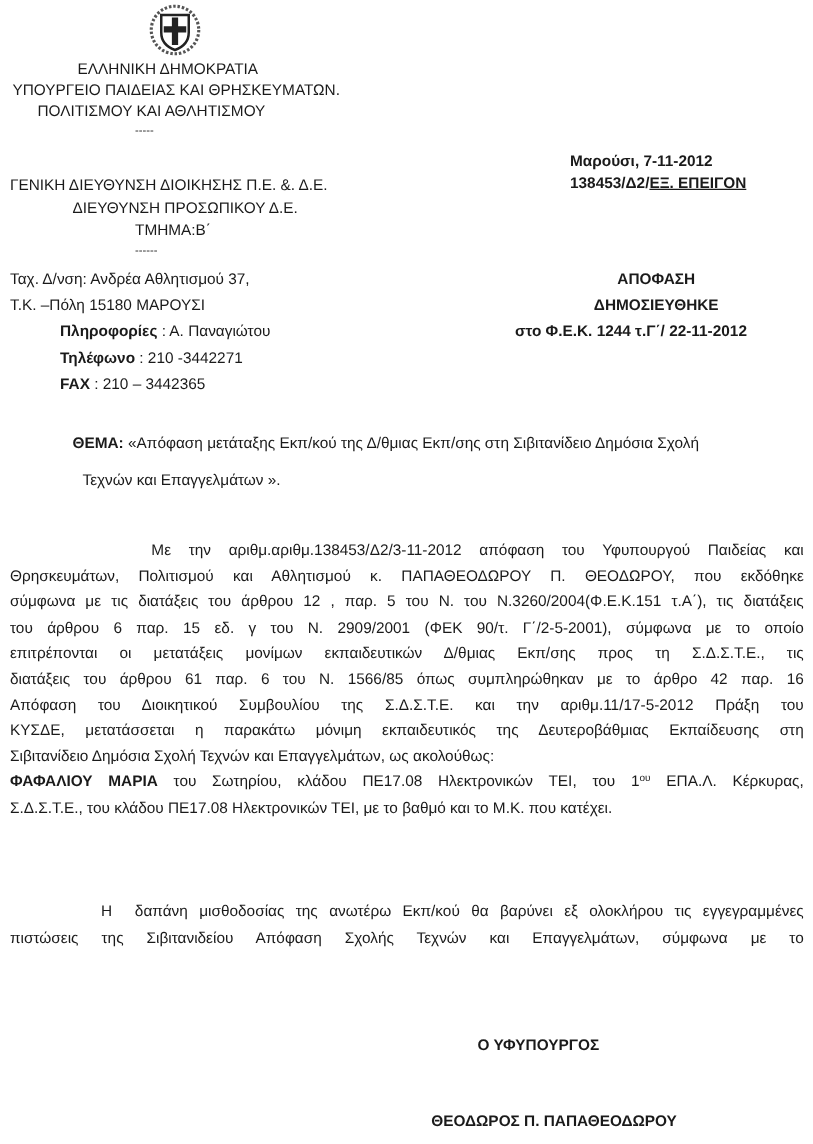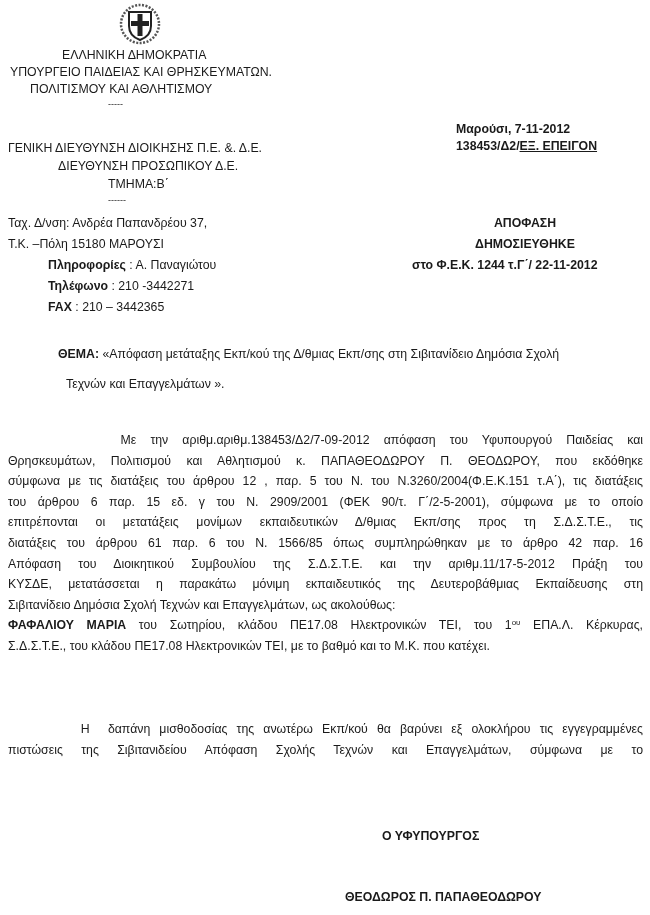--- a/index.html
+++ b/index.html
@@ -37,31 +37,31 @@
 <div class="abs" style="left:108px; top:177px;">ΤΜΗΜΑ:Β΄</div>
 <div class="abs" style="left:108px; top:195px; font-size:9px;">------</div>
 
 <div class="abs b" style="left:416px; top:122px;">Μαρούσι,  7-11-2012</div>
 <div class="abs b" style="left:416px; top:139px;"><span>138453/Δ2/</span><span class="u">ΕΞ. ΕΠΕΙΓΟΝ</span></div>
 
 <div class="abs b c" style="left:380px; top:216px; width:210px;">ΑΠΟΦΑΣΗ</div>
 <div class="abs b c" style="left:380px; top:237px; width:210px;">ΔΗΜΟΣΙΕΥΘΗΚΕ</div>
 <div class="abs b" style="left:372px; top:258px;">στο Φ.Ε.Κ. 1244 τ.Γ΄/ 22-11-2012</div>
 
-<div class="abs" style="left:8px; top:216px;">Ταχ. Δ/νση:  Ανδρέα Παπανδρέου 37,</div>
+<div class="abs" style="left:8px; top:216px;">Ταχ. Δ/νση:  Ανδρέα Αθλητισμού 37,</div>
 <div class="abs" style="left:8px; top:237px;">Τ.Κ. –Πόλη 15180 ΜΑΡΟΥΣΙ</div>
 <div class="abs" style="left:8px; top:258px;"><span class="b">Πληροφορίες</span><span> : Α. Παναγιώτου</span></div>
 <div class="abs" style="left:8px; top:279px;"><span class="b">Τηλέφωνο</span><span> : 210 -3442271</span></div>
 <div class="abs" style="left:8px; top:300px;"><span class="b">FAX</span><span> : 210 – 3442365</span></div>
 
 <div class="abs" style="left:18px; top:347px;"><span class="b">ΘΕΜΑ:</span><span> «Απόφαση μετάταξης Εκπ/κού της  Δ/θμιας Εκπ/σης στη Σιβιτανίδειο Δημόσια Σχολή</span></div>
 <div class="abs" style="left:66px; top:377px;">Τεχνών και Επαγγελμάτων ».</div>
 
 <div class="para" style="top:430px;">
-  <span class="line" style="white-space:pre;">        Με την αριθμ.αριθμ.138453/Δ2/7-09-2012 απόφαση του Υφυπουργού Παιδείας και</span>
+  <span class="line" style="white-space:pre;">        Με την αριθμ.αριθμ.138453/Δ2/3-11-2012 απόφαση του Υφυπουργού Παιδείας και</span>
   <span class="line">Θρησκευμάτων, Πολιτισμού και Αθλητισμού κ. ΠΑΠΑΘΕΟΔΩΡΟΥ Π. ΘΕΟΔΩΡΟΥ, που εκδόθηκε</span>
   <span class="line">σύμφωνα με τις διατάξεις του άρθρου 12 , παρ. 5 του Ν. του Ν.3260/2004(Φ.Ε.Κ.151 τ.Α΄), τις διατάξεις</span>
   <span class="line">του άρθρου 6 παρ. 15 εδ. γ του Ν. 2909/2001 (ΦΕΚ 90/τ. Γ΄/2-5-2001), σύμφωνα με το οποίο</span>
   <span class="line">επιτρέπονται οι μετατάξεις μονίμων εκπαιδευτικών Δ/θμιας Εκπ/σης προς τη Σ.Δ.Σ.Τ.Ε., τις</span>
   <span class="line">διατάξεις του άρθρου 61 παρ. 6 του Ν. 1566/85 όπως συμπληρώθηκαν με το άρθρο 42 παρ. 16</span>
   <span class="line">Απόφαση του Διοικητικού Συμβουλίου της Σ.Δ.Σ.Τ.Ε. και την αριθμ.11/17-5-2012 Πράξη του</span>
   <span class="line">ΚΥΣΔΕ,  μετατάσσεται η παρακάτω μόνιμη εκπαιδευτικός της Δευτεροβάθμιας Εκπαίδευσης  στη</span>
   <span class="line last">Σιβιτανίδειο  Δημόσια Σχολή Τεχνών και Επαγγελμάτων, ως ακολούθως:</span>
   <span class="line"><b>ΦΑΦΑΛΙΟΥ ΜΑΡΙΑ</b><span> του Σωτηρίου, κλάδου ΠΕ17.08 Ηλεκτρονικών ΤΕΙ, του 1</span><sup>ου</sup><span> ΕΠΑ.Λ. Κέρκυρας,</span></span>
   <span class="line last">Σ.Δ.Σ.Τ.Ε., του κλάδου ΠΕ17.08 Ηλεκτρονικών ΤΕΙ, με το βαθμό και το Μ.Κ. που κατέχει.</span>

